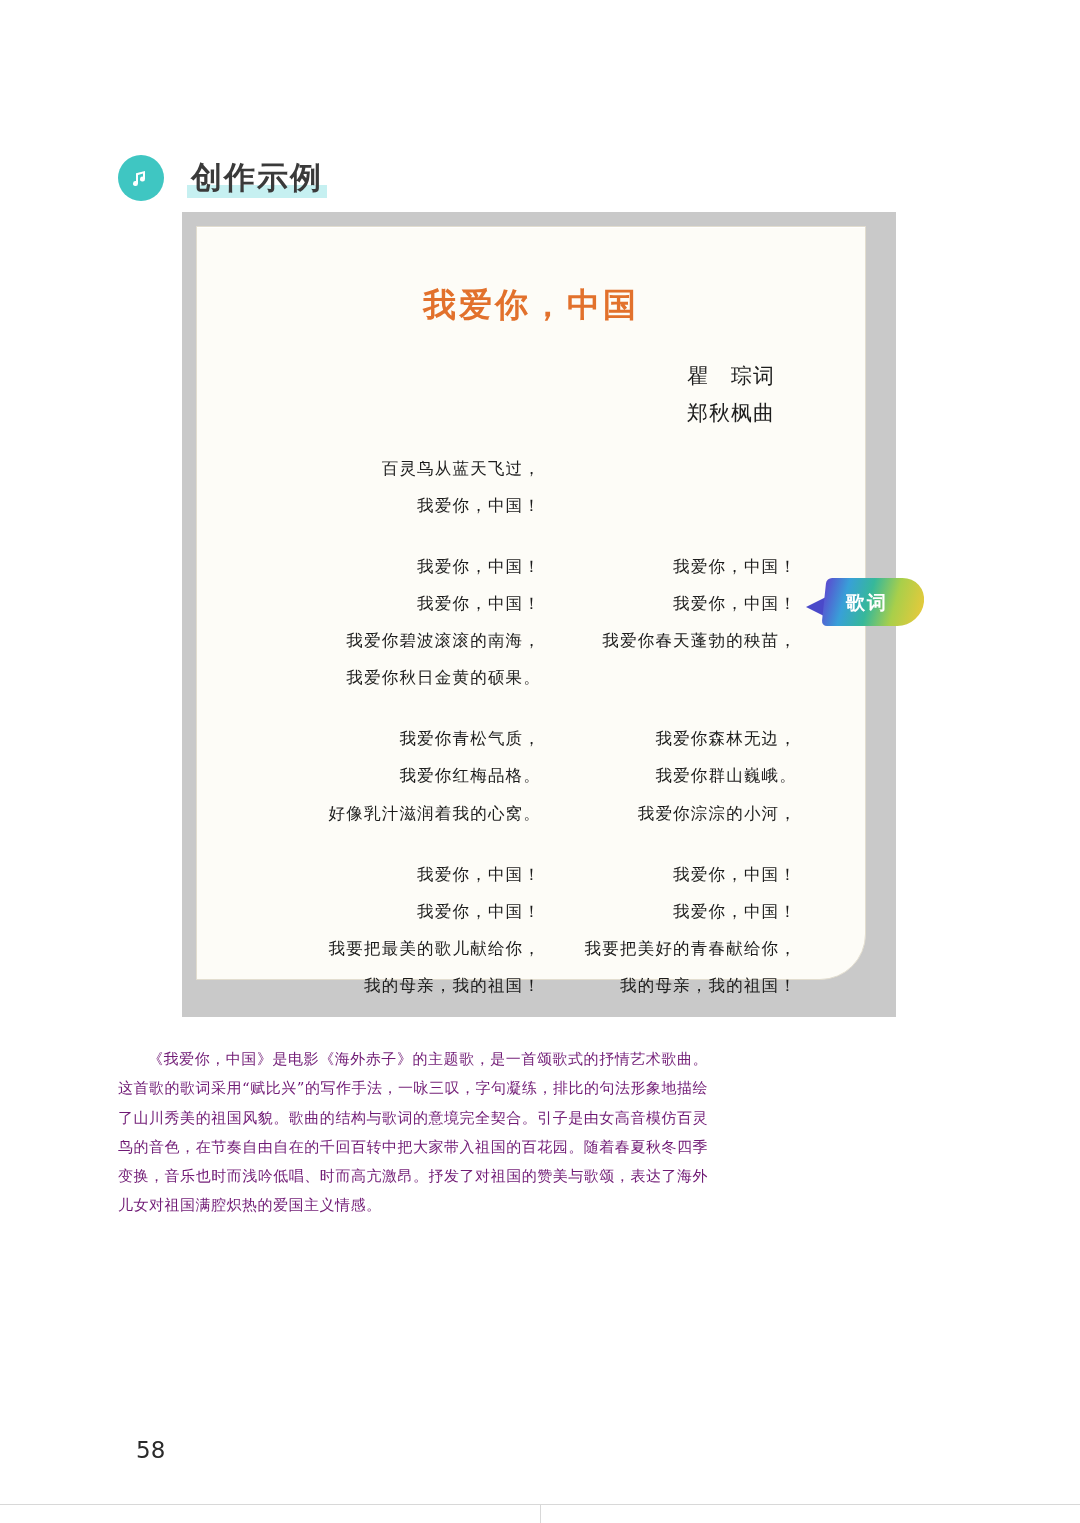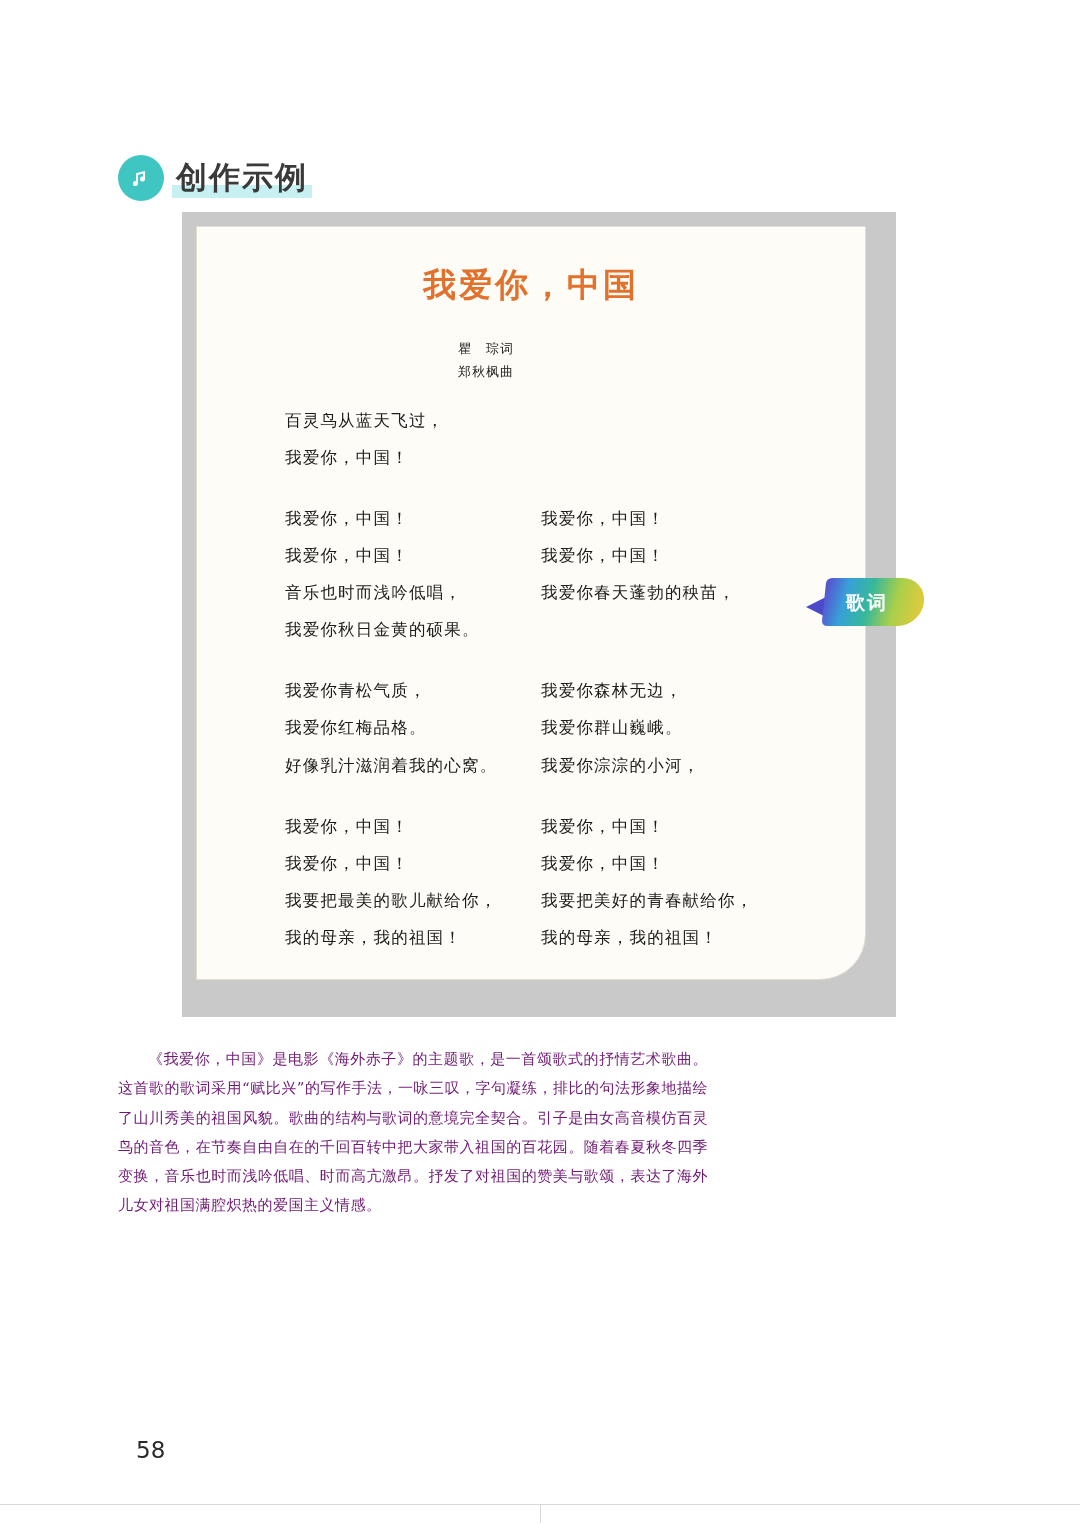--- a/index.html
+++ b/index.html
@@ -15,21 +15,21 @@
     overflow: hidden;
   }
 
   
   .section-header {
     position: absolute;
     left: 118px;
     top: 155px;
     display: flex;
     align-items: center;
-    gap: 12px;
+    gap: 27px;
   }
   .note-badge {
     width: 46px;
     height: 46px;
     border-radius: 50%;
     background: #3fc6c2;
     display: flex;
     align-items: center;
     justify-content: center;
     color: #ffffff;
@@ -76,45 +76,46 @@
     width: 668px;
     height: 752px;
     background: #fdfcf7;
     border: 1px solid #e2ddcf;
     border-bottom-right-radius: 46px;
     box-shadow: 0 1px 0 #ffffff inset;
   }
 
   .song-title {
     text-align: center;
-    margin-top: 36px;
+    margin-top: 56px;
     font-family: "DejaVu Serif", serif;
     font-size: 33px;
     font-weight: bold;
     color: #e2712c;
     letter-spacing: 3px;
   }
   .credits {
     margin-top: 30px;
-    text-align: center;
+    text-align: right;
     padding-right: 90px;
-    font-size: 13px;
+    font-size: 21px;
     color: #1d1d1d;
     line-height: 1.75;
     letter-spacing: 1px;
   }
 
   .lyrics {
     margin-top: 18px;
     padding-left: 88px;
     padding-right: 40px;
     font-size: 16.5px;
     color: #1c1c1c;
     line-height: 2.25;
     letter-spacing: 1.2px;
+    text-align: right;
   }
   .lyric-stanza {
     display: flex;
     margin-bottom: 24px;
   }
   .lyric-col {
     width: 256px;
     flex: 0 0 256px;
   }
   .lyric-col.right {
@@ -236,21 +237,21 @@
       <div class="lyric-col right">
         <div class="lyric-line">百灵鸟从蓝天飞过，</div>
         <div class="lyric-line">我爱你，中国！</div>
       </div>
     </div>
 
     <div class="lyric-stanza">
       <div class="lyric-col">
         <div class="lyric-line">我爱你，中国！</div>
         <div class="lyric-line">我爱你，中国！</div>
-        <div class="lyric-line">音乐也时而浅吟低唱，</div>
+        <div class="lyric-line">我爱你碧波滚滚的南海，</div>
         <div class="lyric-line">我爱你秋日金黄的硕果。</div>
       </div>
       <div class="lyric-col right">
         <div class="lyric-line">我爱你，中国！</div>
         <div class="lyric-line">我爱你，中国！</div>
         <div class="lyric-line">我爱你春天蓬勃的秧苗，</div>
       </div>
     </div>
 
     <div class="lyric-stanza">

